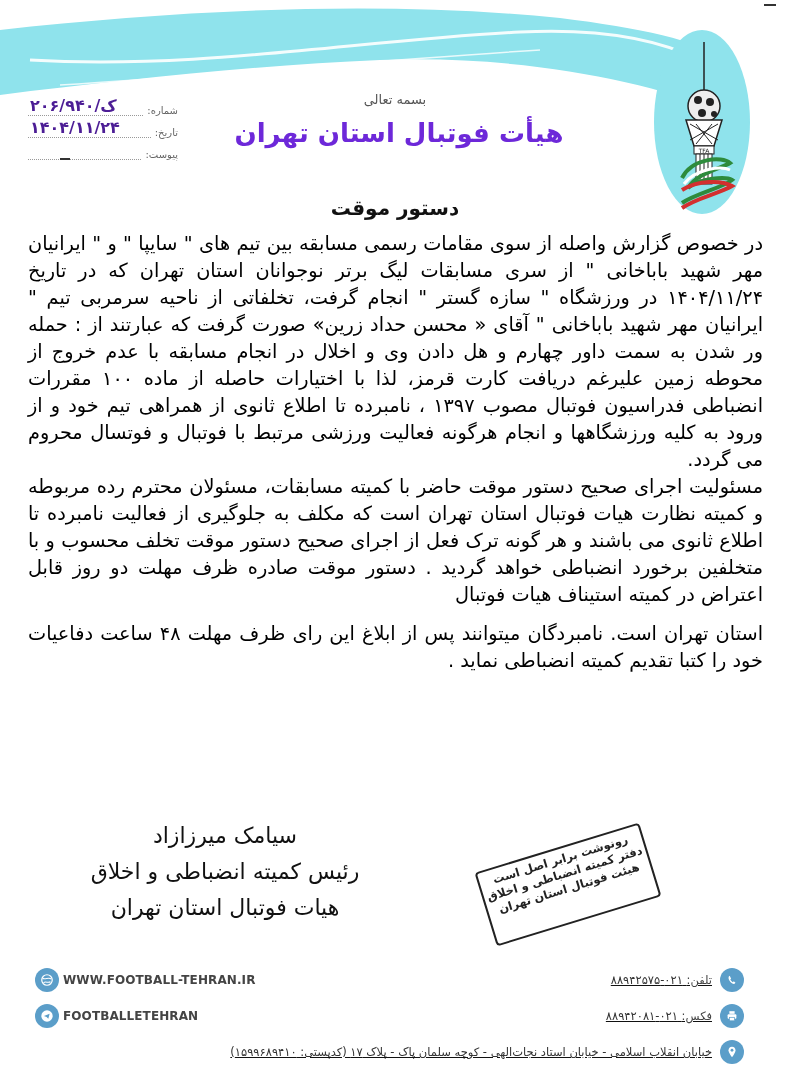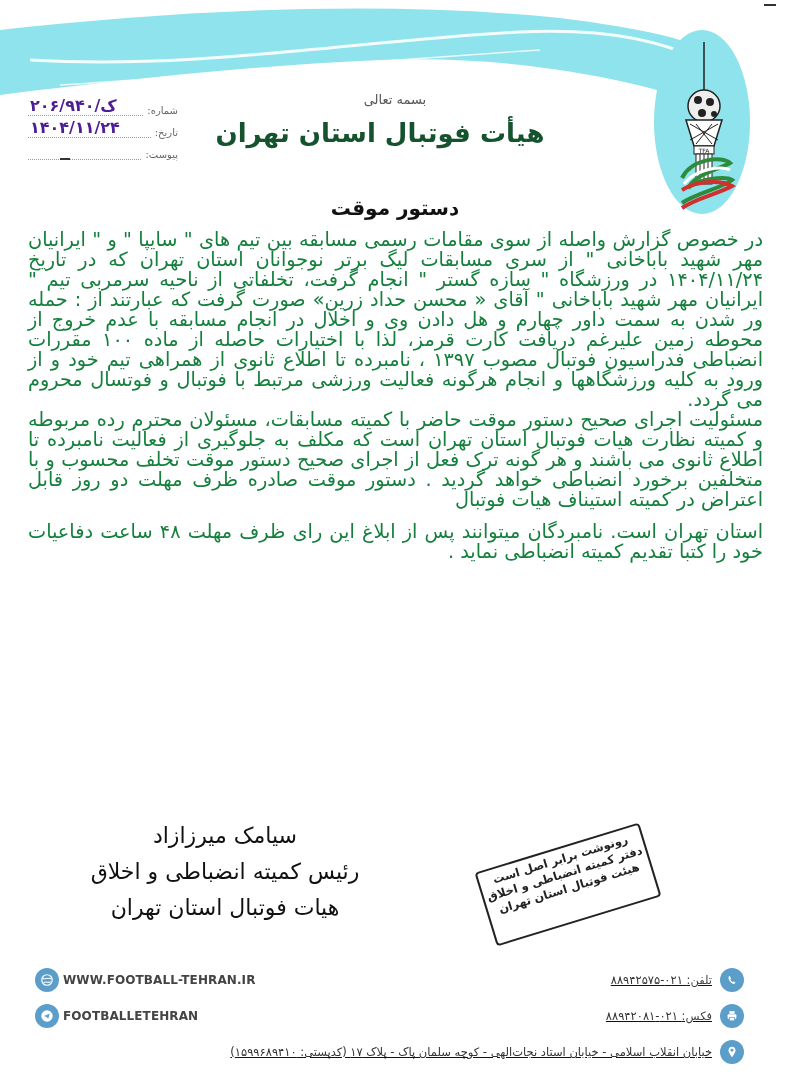--- a/index.html
+++ b/index.html
@@ -11,42 +11,42 @@
   }
   .wave { position: absolute; left: 0; top: 0; width: 786px; height: 240px; }
   .logo-wrap { position: absolute; left: 652px; top: 28px; width: 100px; height: 188px; }
   .corner-mark { position: absolute; left: 764px; top: 4px; width: 12px; height: 2px; background:#333; }
 
   .bismillah {
     position: absolute; left: 250px; top: 92px; width: 290px; text-align: center;
     font-size: 13px; color: #555; direction: rtl;
   }
   .org-title {
-    position: absolute; left: 185px; top: 118px; width: 390px; text-align: center;
-    font-size: 26px; font-weight: bold; color: #14532d; direction: rtl;
+    position: absolute; left: 204px; top: 118px; width: 390px; text-align: center;
+    font-size: 26px; font-weight: bold; color: #6d28d9; direction: rtl;
   }
   .meta { position: absolute; left: 28px; top: 96px; width: 150px; direction: rtl; }
   .meta-row { display: flex; align-items: flex-end; gap: 4px; height: 20px; margin-bottom: 2px; }
   .meta-label { font-size: 10px; color: #666; white-space: nowrap; }
   .meta-value {
     font-size: 16px; font-weight: bold; color:#4c1d95; direction: ltr;
     border-bottom: 1px dotted #999; flex: 1; text-align: left; padding-left: 2px;
     font-family: "DejaVu Sans", sans-serif;
   }
   .meta-empty { flex:1; border-bottom: 1px dotted #999; height: 12px; position: relative; }
   .meta-empty::after { content:""; position:absolute; left:32px; bottom:-1px; width:10px; height:2px; background:#333; }
 
   .doc-title {
     position: absolute; left: 250px; top: 196px; width: 290px; text-align: center;
     font-size: 20px; font-weight: bold; direction: rtl;
   }
   .body-text {
     position: absolute; left: 28px; top: 230px; width: 735px;
     direction: rtl; text-align: justify; text-align-last: right;
-    font-size: 19.3px; line-height: 20px; color: #15803d;
+    font-size: 19.3px; line-height: 27px; color: #000000;
   }
   .body-text p { margin: 0; }
   .p2 { margin-top: 0 !important; }
   .p3 { margin-top: 12px !important; }
 
   .signature {
     position: absolute; left: 60px; top: 818px; width: 330px; text-align: center;
     direction: rtl; font-weight: normal; font-size: 22px; line-height: 36px; color:#111;
   }
   .stamp {

